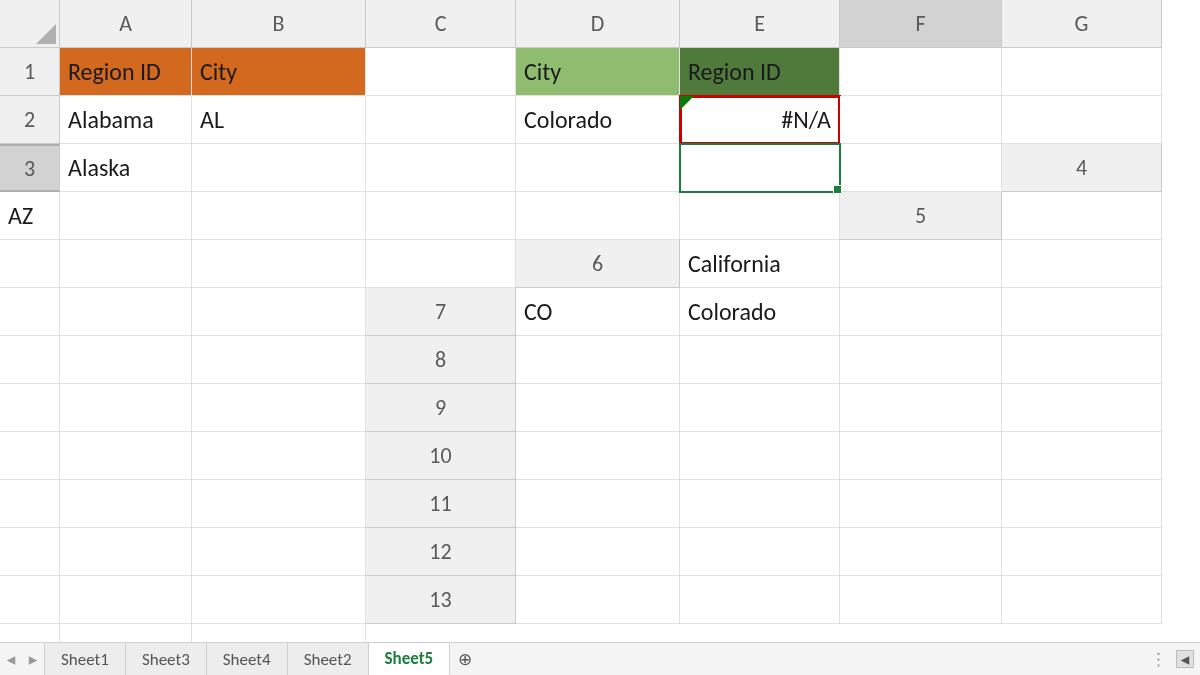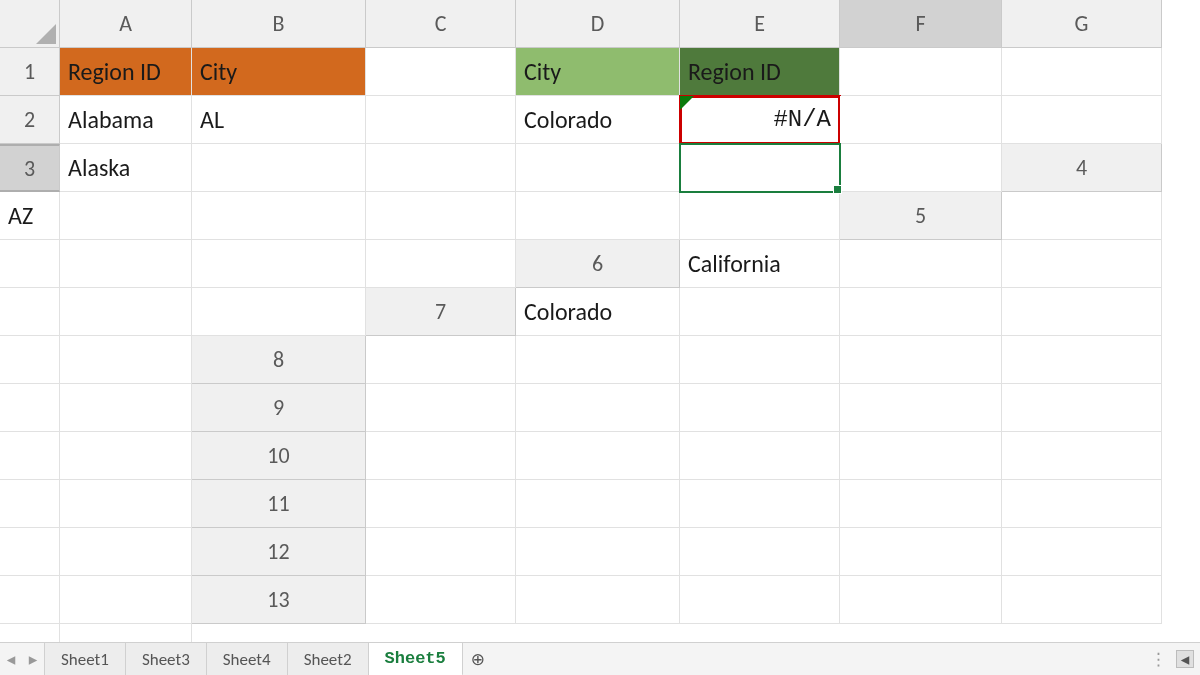--- a/index.html
+++ b/index.html
@@ -54,21 +54,21 @@
     align-items: center;
     background: #fff;
     color:#1a1a1a;
     cursor: cell;
     position: relative;
     white-space: nowrap;
   }
   .hdr-orange { background:#d2691e; color:#1a1a1a; }
   .hdr-lgreen { background:#8fbc6e; color:#1a1a1a; }
   .hdr-dgreen { background:#4f7a3c; color:#1a1a1a; }
-  .right { justify-content:flex-end;font-family:Liberation Mono, monospace; }
+  .right { justify-content:flex-end; }
   .redbox {
     outline:3px solid #cc0000;
     outline-offset:-2px;
   }
   .err-flag::before{
     content:'';
     position:absolute;
     top:0;left:0;
     width:0;height:0;
     border-top:14px solid #0b7a0b;
@@ -110,21 +110,20 @@
     border-right:1px solid #d0d0d0;
     cursor:pointer;
   }
   .tab:first-child{border-left:1px solid #d0d0d0;}
   .tab.active{
     background:#fff;
     color:#1a7e3e;
     font-weight:bold;
     border-bottom:2px solid #fff;
     margin-bottom:-1px;
-    font-family:Liberation Mono, monospace;
   }
   .new-tab{
     width:30px;display:flex;align-items:center;justify-content:center;cursor:pointer;
   }
   .bar-right{
     margin-left:auto;display:flex;align-items:center;gap:8px;padding-right:6px;
   }
   .dots{letter-spacing:1px;color:#999;}
   .scroll-l{
     width:18px;height:18px;background:#e0e0e0;border:1px solid #bcbcbc;display:flex;align-items:center;justify-content:center;
@@ -187,20 +186,21 @@
 
   <div class="rowhdr">6</div>
   <div class="cell">California</div>
   <div class="cell"></div>
   <div class="cell"></div>
   <div class="cell"></div>
   <div class="cell"></div>
   <div class="cell"></div>
 
   <div class="rowhdr">7</div>
+  <div class="cell">CO</div>
   <div class="cell">Colorado</div>
   <div class="cell"></div>
   <div class="cell"></div>
   <div class="cell"></div>
   <div class="cell"></div>
   <div class="cell"></div>
 
   <div class="rowhdr">8</div>
   <div class="cell"></div>
     <div class="cell"></div>

